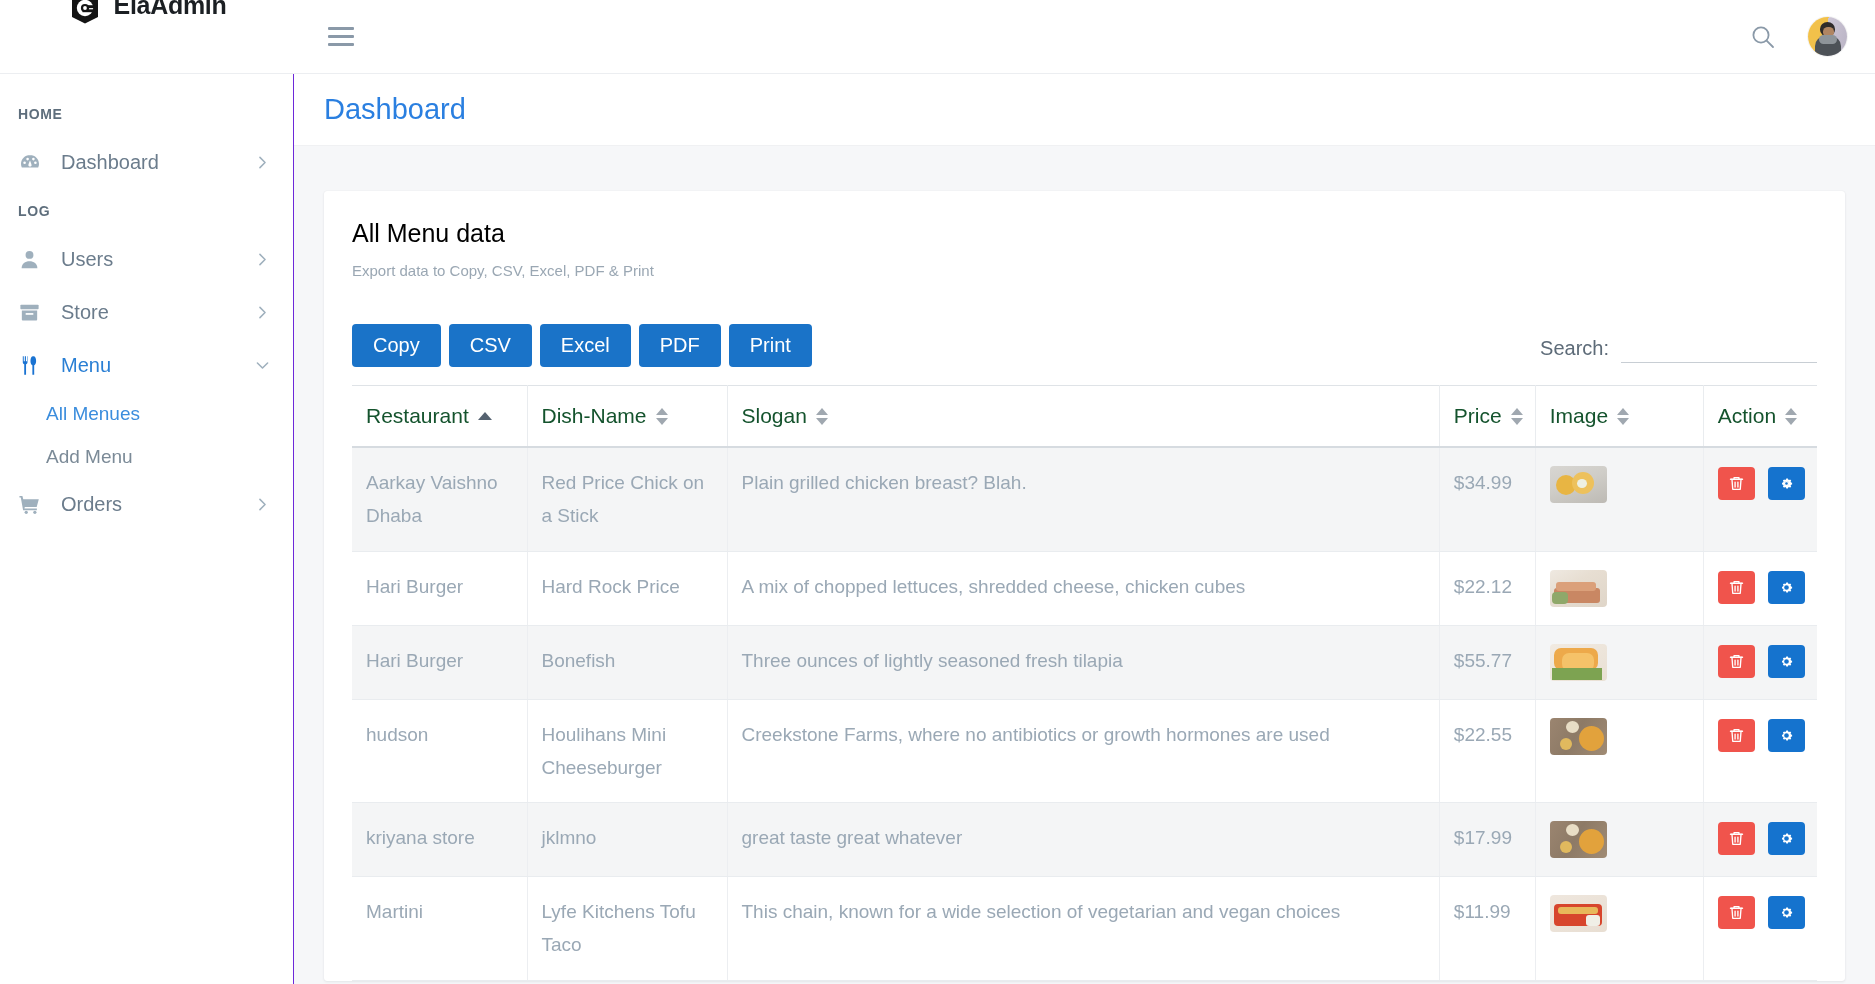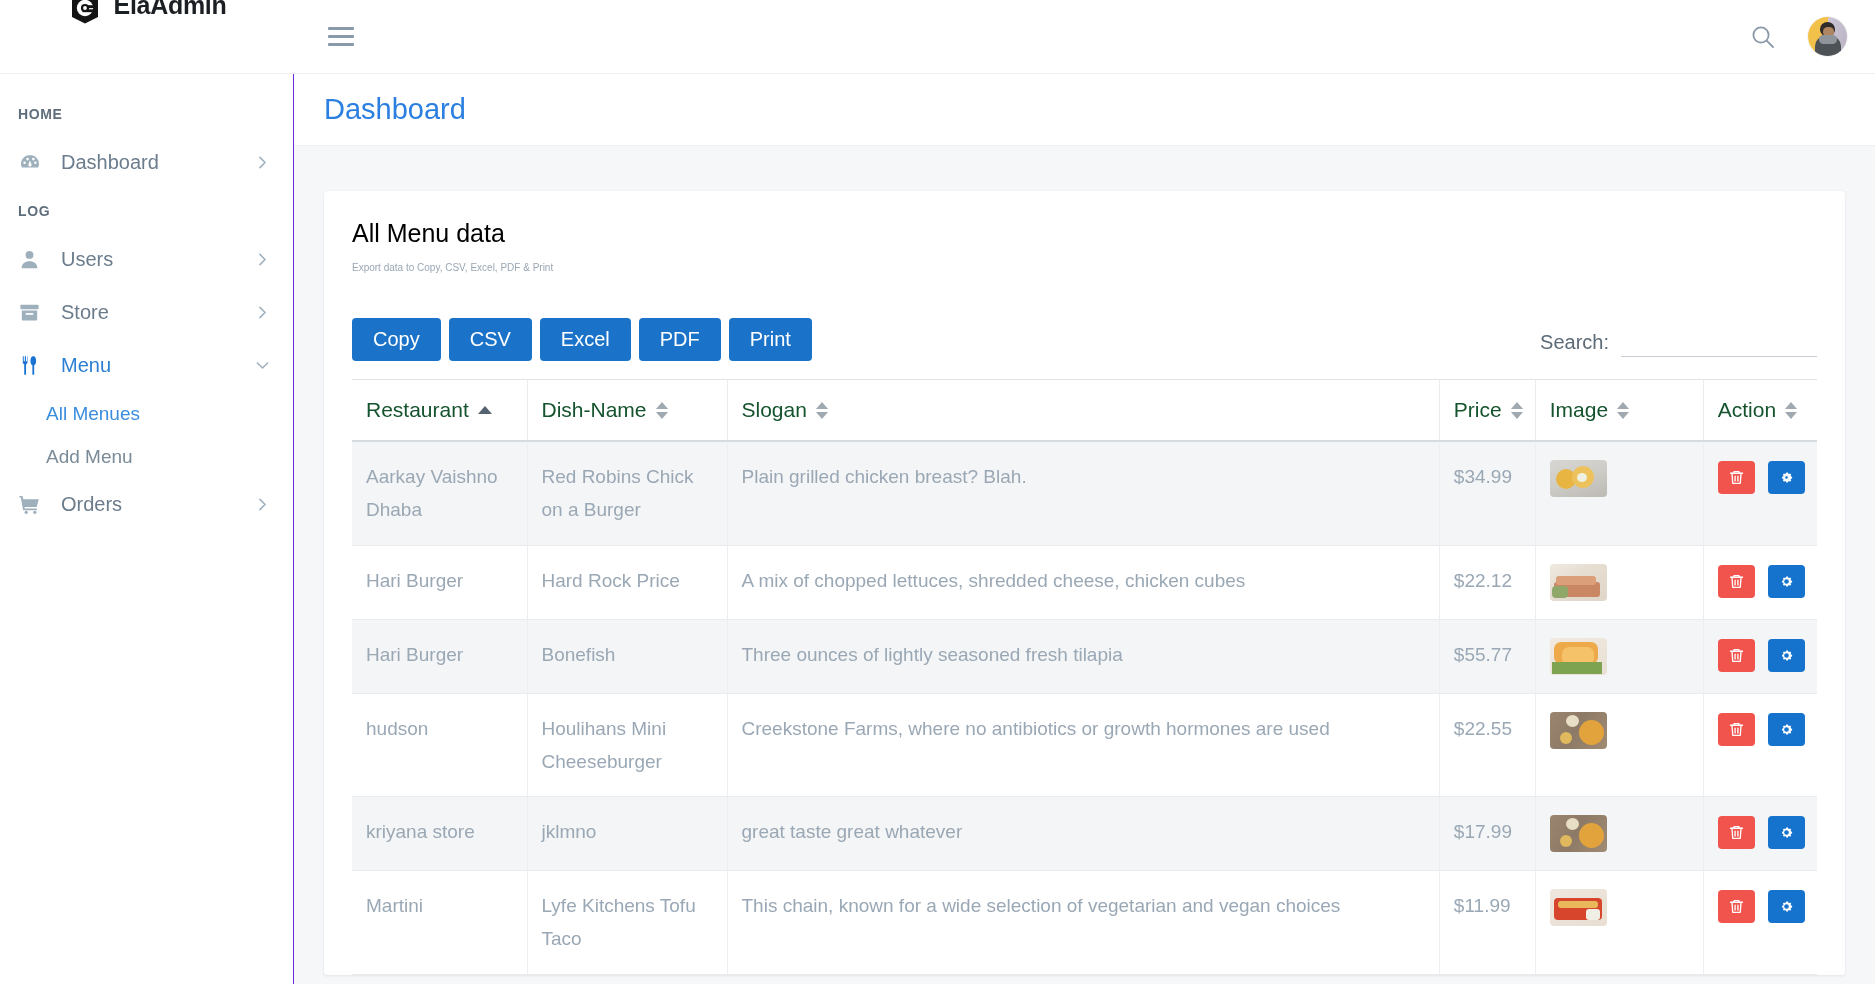--- a/index.html
+++ b/index.html
@@ -134,21 +134,21 @@
 
   .card {
     margin: 45px 30px 0 30px;
     background: #ffffff;
     border-radius: 3px;
     box-shadow: 0 1px 3px rgba(16,24,40,0.07), 0 0 1px rgba(16,24,40,0.09);
     padding: 28px 28px 0 28px;
     min-height: 760px;
   }
   .card-title { font-size: 25px; color: #000000; font-weight: 400; margin-bottom: 14px; }
-  .card-sub { font-size: 10px; color: #9aa7b3; margin-bottom: 38px; }
+  .card-sub { font-size: 15px; color: #9aa7b3; margin-bottom: 38px; }
 
   .toolbar { display: flex; align-items: center; position: relative; height: 56px; }
   .btn-group { display: flex; gap: 8px; }
   .xbtn {
     background: #1a73c8; color: #ffffff;
     border: none; border-radius: 4px;
     font-size: 20px; font-family: inherit;
     padding: 9px 21px;
     cursor: pointer; line-height: 1.25;
   }
@@ -454,21 +454,21 @@
                   <i class="dn"></i>
                 </span>
             </span>
           </th>
         </tr>
       </thead>
       <tbody>
 
         <tr class="odd">
           <td>Aarkay Vaishno Dhaba</td>
-          <td>Red Robins Chick on a Burger</td>
+          <td>Red Price Chick on a Stick</td>
           <td>Plain grilled chicken breast? Blah.</td>
           <td>$34.99</td>
           <td>
             <span class="thumb img-a">
                 <span class="l1"></span>
                 <span class="l2"></span>
                 <span class="l3"></span>
               </span>
           </td>
           <td class="act-cell">

